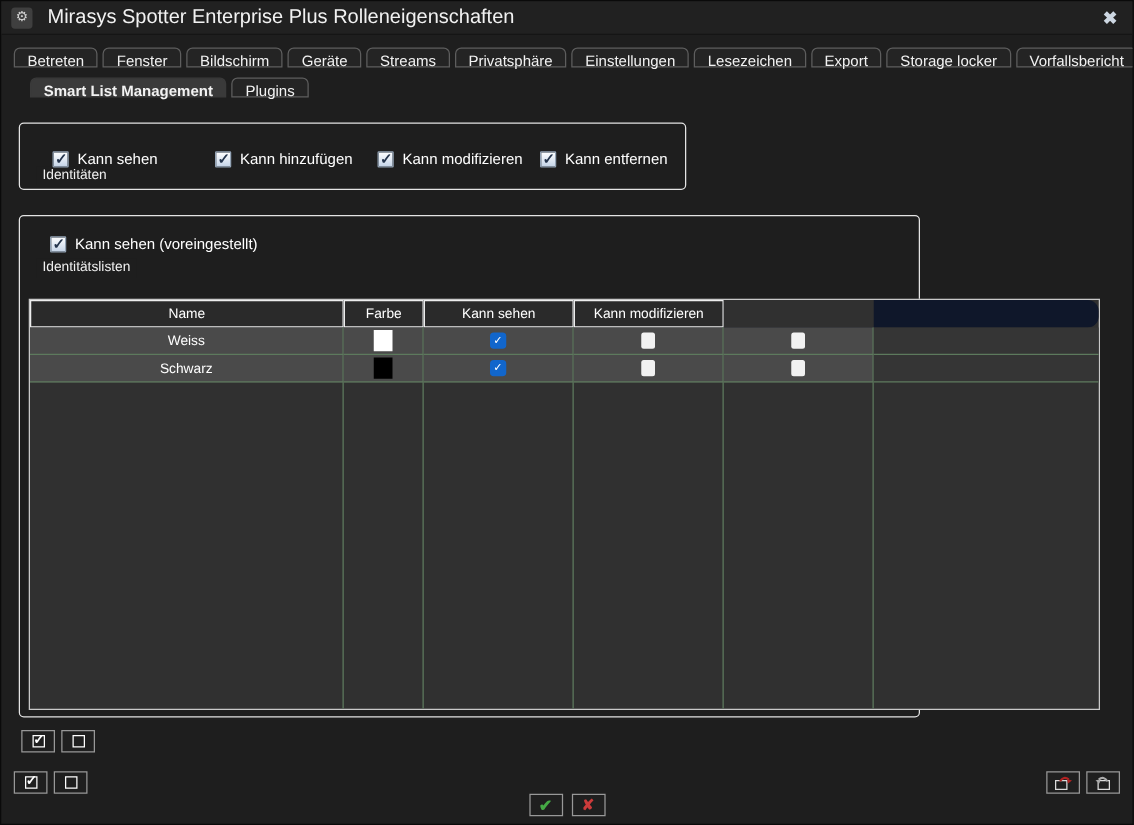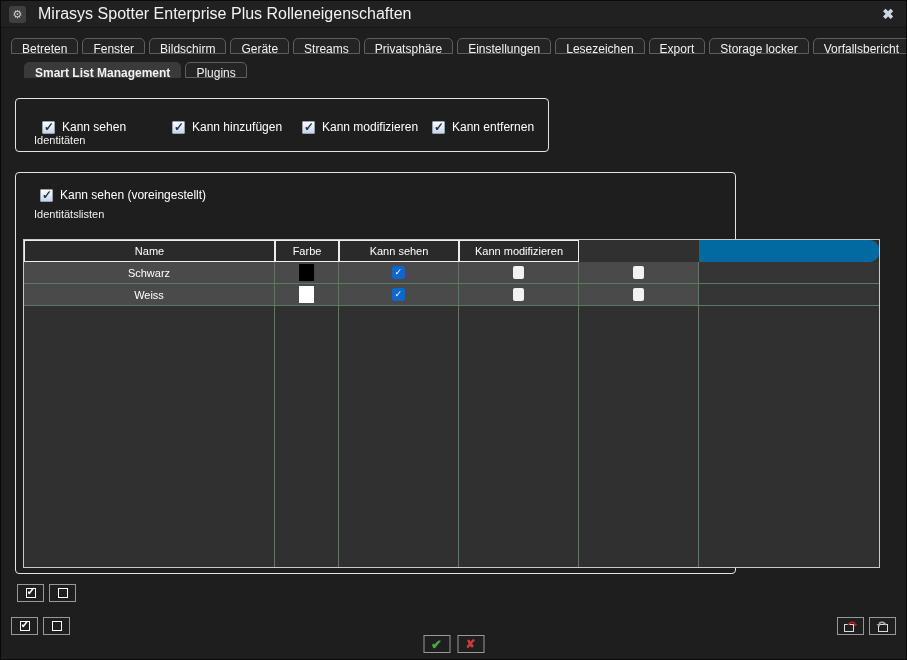--- a/index.html
+++ b/index.html
@@ -65,21 +65,21 @@
   .identities-row .cb-item { width:130px; }
   .lists-cb1 { position:absolute; left:24px; top:15px;align-items:center; }
   .lists-cb2 { position:absolute; left:24px; top:39px; }
   
   .table {
     position:absolute; left:7px; top:66px; width:857px; height:329px;
     background:#303030; border:1px solid #c9c9c9;
     display:flex; flex-direction:column; overflow:hidden;
   }
   .tgrid { display:grid; grid-template-columns:251px 64px 120px 120px 120px 1fr; }
-  .thead { height:22px; background:#0369a1;border-radius:9px; }
+  .thead { height:22px; background:#0f172a;border-radius:9px; }
   .th {
     border:1px solid #ededed; font-size:11px; color:#ffffff;
     display:flex; align-items:center; justify-content:center;
     background:#2a2a2a; white-space:nowrap;
   }
   .th-filler { background:#303030; }
   .trow { height:22px; }
   .td {
     background:#4a4a4a; border-right:1px solid #5d7a5d; border-bottom:1px solid #5d7a5d;
     display:flex; align-items:center; justify-content:center;
@@ -184,40 +184,40 @@
     <div class="table">
       <div class="tgrid thead">
         <div class="th">Name</div>
         <div class="th">Farbe</div>
         <div class="th">Kann sehen</div>
         <div class="th">Kann modifizieren</div>
         <div class="th-filler"></div>
       </div>
 
       <div class="tgrid trow">
+        <div class="td">Weiss</div>
+        <div class="td">
+            <span class="swatch swatch-white"></span>
+          </div>
+        <div class="td">
+            <span class="bluecheck"></span>
+          </div>
+        <div class="td">
+            <span class="whitebox"></span>
+          </div>
+        <div class="td">
+            <span class="whitebox"></span>
+          </div>
+        <div class="td td-filler"></div>
+      </div>
+
+      <div class="tgrid trow">
         <div class="td">Schwarz</div>
         <div class="td">
             <span class="swatch swatch-black"></span>
-          </div>
-        <div class="td">
-            <span class="bluecheck"></span>
-          </div>
-        <div class="td">
-            <span class="whitebox"></span>
-          </div>
-        <div class="td">
-            <span class="whitebox"></span>
-          </div>
-        <div class="td td-filler"></div>
-      </div>
-
-      <div class="tgrid trow">
-        <div class="td">Weiss</div>
-        <div class="td">
-            <span class="swatch swatch-white"></span>
           </div>
         <div class="td">
             <span class="bluecheck"></span>
           </div>
         <div class="td">
             <span class="whitebox"></span>
           </div>
         <div class="td">
             <span class="whitebox"></span>
           </div>

